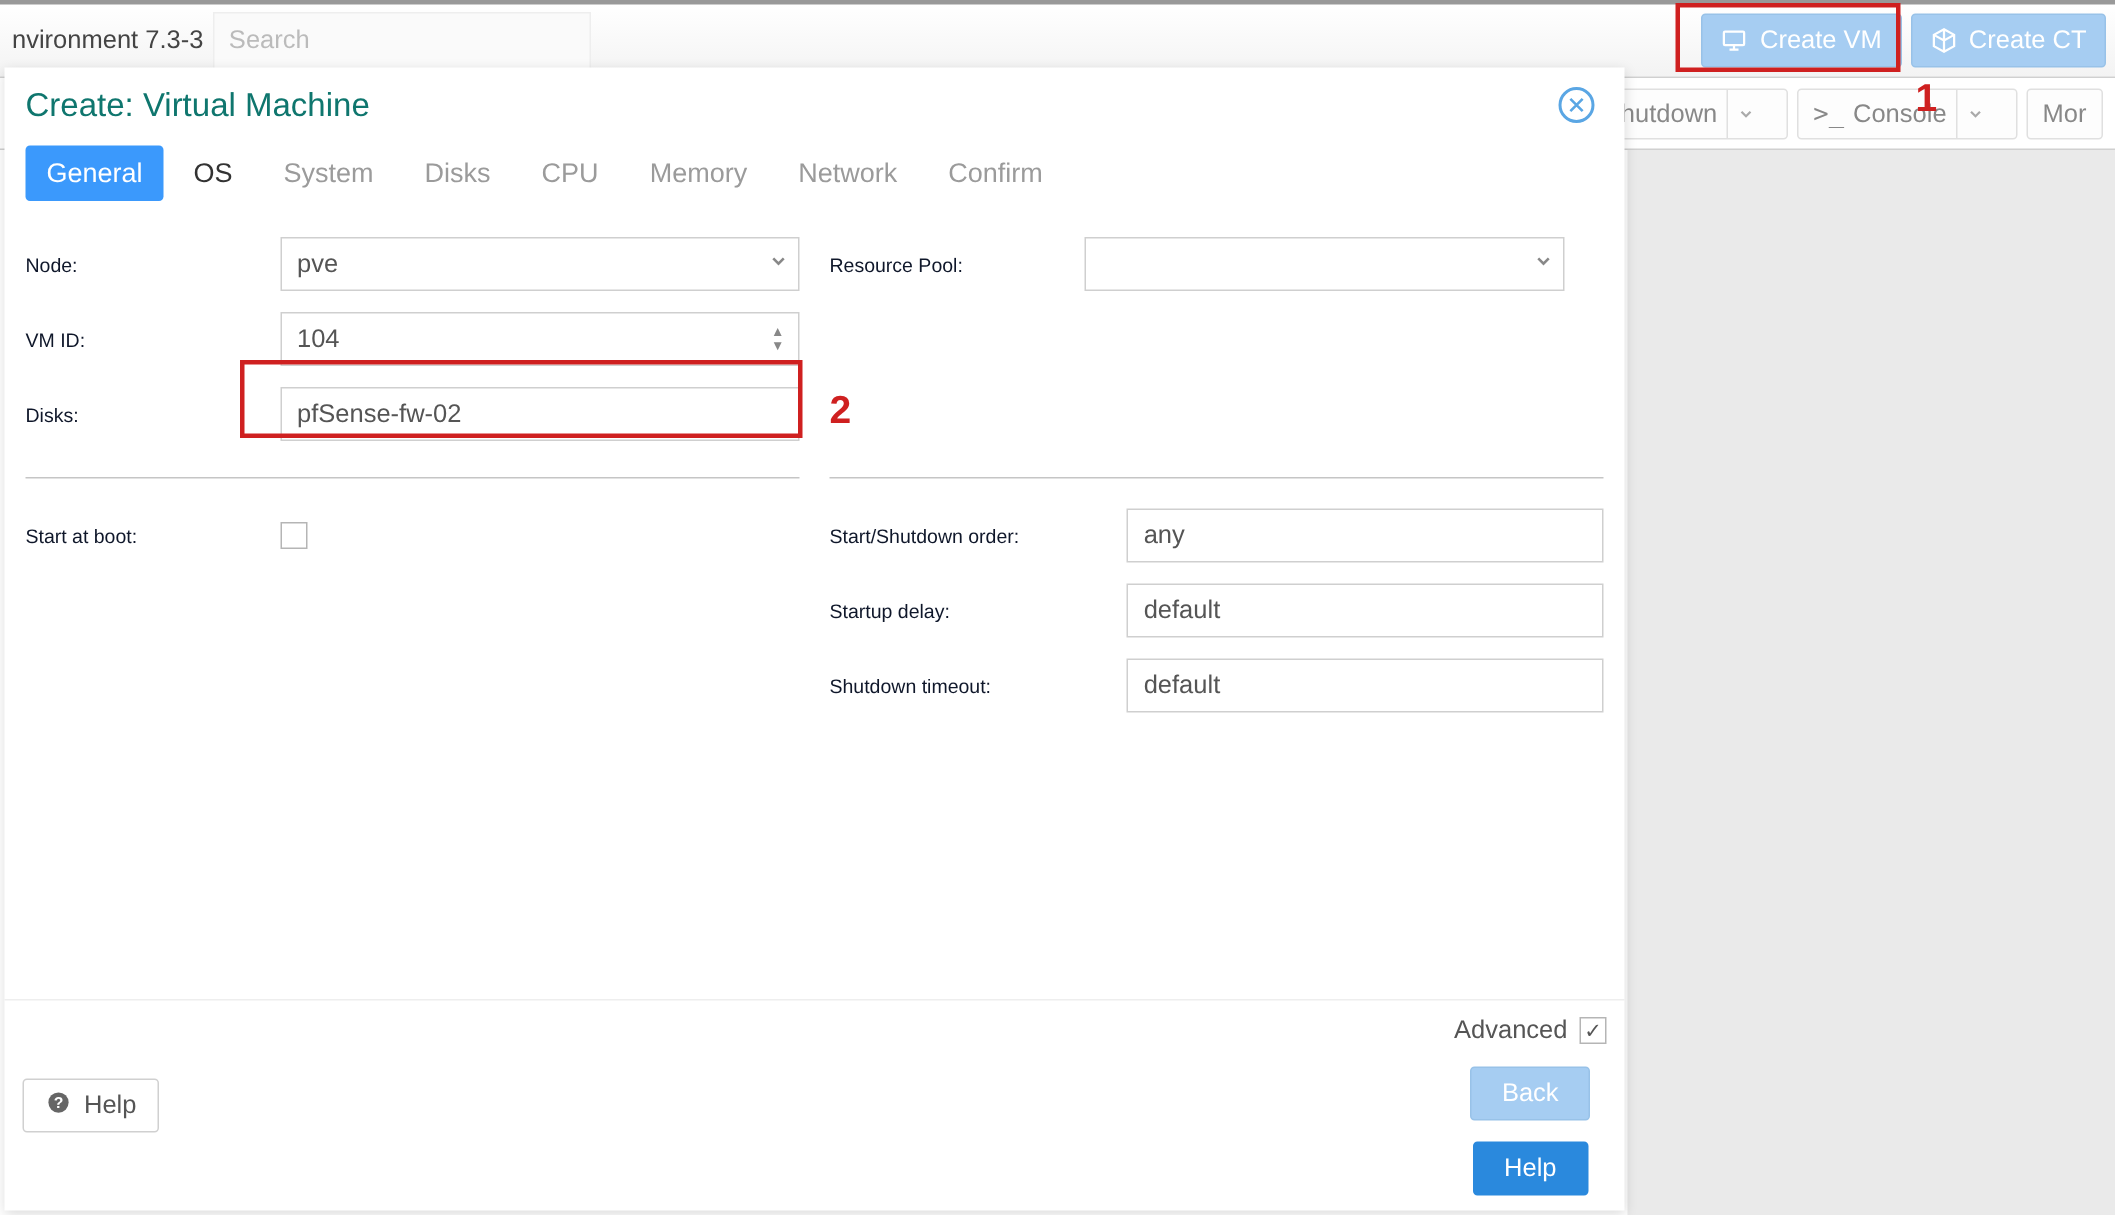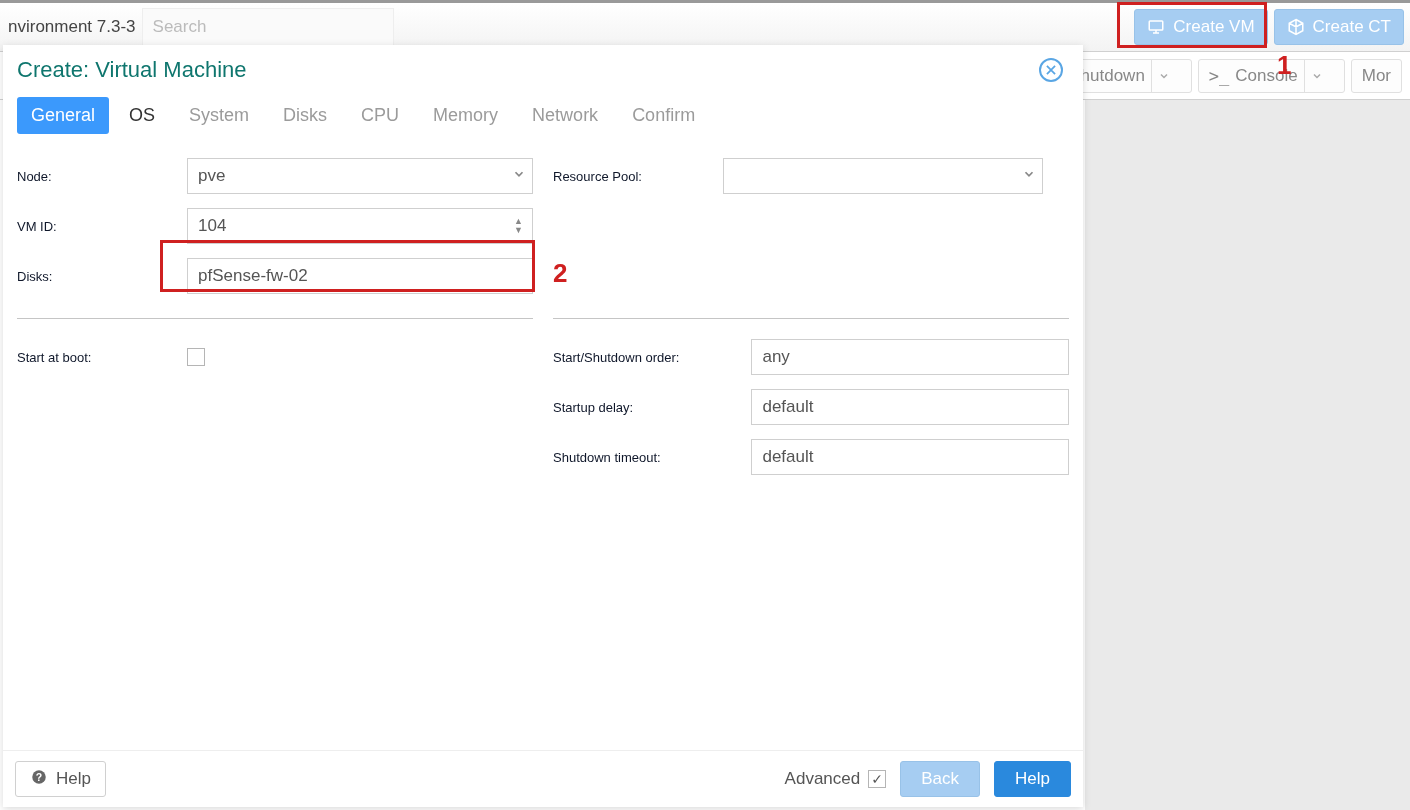--- a/index.html
+++ b/index.html
@@ -190,21 +190,21 @@
   .help-btn {
     display: flex; align-items: center; gap: 8px;
     height: 36px;
     padding: 0 14px;
     border: 1px solid #d0d0d0;
     border-radius: 3px;
     background: #fff;
     font-size: 17px;
     color: #555;
   }
-  .footer-right { display: flex; align-items: center; gap: 14px; font-size: 17px;}
+  .footer-right { display: flex; align-items: center; gap: 14px; font-size: 17px; flex-direction: column;}
   .adv { display: flex; align-items: center; gap: 8px; color: #555;}
   .btn {
     height: 36px; padding: 0 20px;
     border-radius: 3px;
     font-size: 17px;
     border: 1px solid;
   }
   .btn.back { background: #a6cdf2; border-color:#98c2e8; color:#fff;}
   .btn.next { background: #2a89dd; border-color:#2a89dd; color:#fff;}
 

